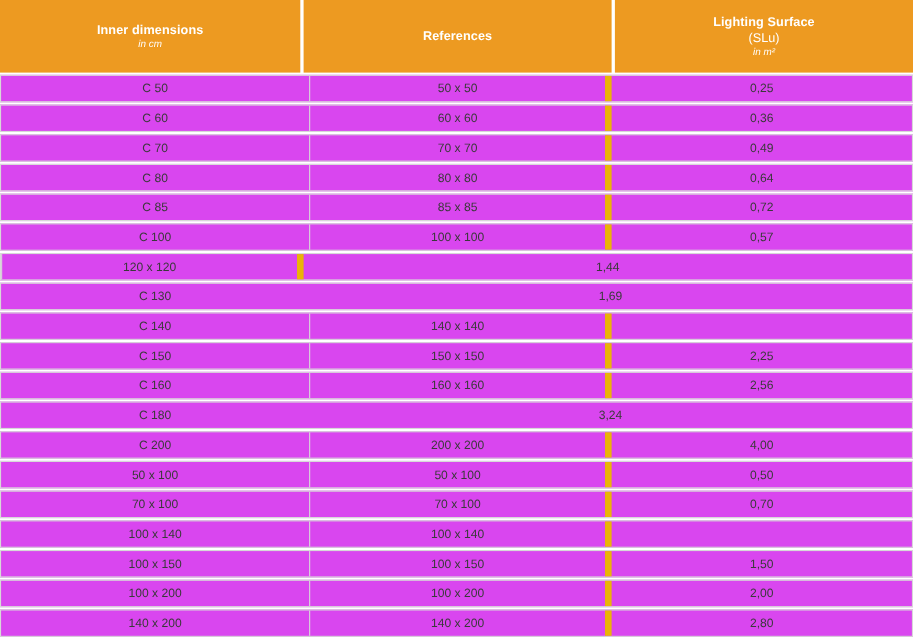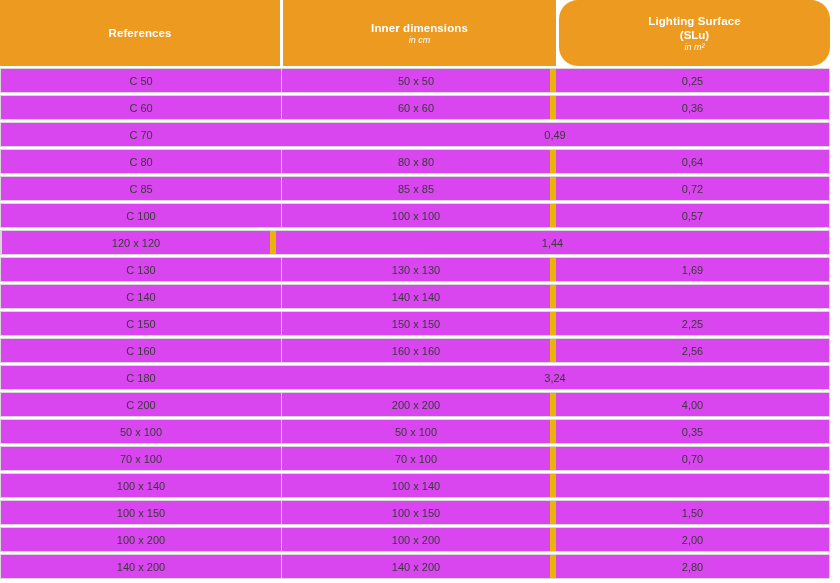--- a/index.html
+++ b/index.html
@@ -41,34 +41,34 @@
     padding: 2px 6px;
   }
   .th .t-main {
     font-size: 11.5px;
     font-weight: bold;
     letter-spacing: .1px;
     white-space: nowrap;
   }
   .th .t-sub {
     font-size: 11.5px;
-    font-weight: bold;
+    font-weight: normal;
     white-space: nowrap;
   }
   .th .t-unit {
     font-size: 9px;
     font-style: italic;
     font-weight: normal;
     white-space: nowrap;
   }
 
   
   .col-1 { width: 280px; flex: 0 0 280px; }
   .col-2 { width: 273px; flex: 0 0 273px; }
-  .col-3 { width: 271px; flex: 0 0 271px; border-radius: 19px; }
+  .col-3 { width: 271px; flex: 0 0 271px; }
 
   
   .tbody {
     display: block;
     width: 830px;
   }
   .trow {
     display: flex;
     width: 830px;
     height: 25px;
@@ -94,26 +94,26 @@
     border-right: 6px solid #eab308;
   }
   .td-3 { width: 271px; flex: 1 1 auto; }
 </style>
 </head>
 <body>
 
 <div class="table-wrap">
 
   <div class="thead">
-    <div class="th col-1">
-      <span class="t-main">References</span>
-    </div>
     <div class="th col-2">
       <span class="t-main">Inner dimensions</span>
       <span class="t-unit">in cm</span>
+    </div>
+    <div class="th col-1">
+      <span class="t-main">References</span>
     </div>
     <div class="th col-3">
       <span class="t-main">Lighting Surface</span>
       <span class="t-sub">(SLu)</span>
       <span class="t-unit">in m²</span>
     </div>
   </div>
 
   <div class="tbody" id="tbody">
       <div class="trow">
@@ -121,20 +121,21 @@
         <div class="td td-2">50 x 50</div>
         <div class="td td-3">0,25</div>
       </div>
       <div class="trow">
         <div class="td td-1">C 60</div>
         <div class="td td-2">60 x 60</div>
         <div class="td td-3">0,36</div>
       </div>
       <div class="trow">
         <div class="td td-1">C 70</div>
+        <div class="td td-2">70 x 70</div>
         <div class="td td-3">0,49</div>
       </div>
       <div class="trow">
         <div class="td td-1">C 80</div>
         <div class="td td-2">80 x 80</div>
         <div class="td td-3">0,64</div>
       </div>
       <div class="trow">
         <div class="td td-1">C 85</div>
         <div class="td td-2">85 x 85</div>
@@ -144,21 +145,20 @@
         <div class="td td-1">C 100</div>
         <div class="td td-2">100 x 100</div>
         <div class="td td-3">0,57</div>
       </div>
       <div class="trow">
         <div class="td td-2">120 x 120</div>
         <div class="td td-3">1,44</div>
       </div>
       <div class="trow">
         <div class="td td-1">C 130</div>
-        <div class="td td-2">130 x 130</div>
         <div class="td td-3">1,69</div>
       </div>
       <div class="trow">
         <div class="td td-1">C 140</div>
         <div class="td td-2">140 x 140</div>
       </div>
       <div class="trow">
         <div class="td td-1">C 150</div>
         <div class="td td-2">150 x 150</div>
         <div class="td td-3">2,25</div>
@@ -173,21 +173,21 @@
         <div class="td td-3">3,24</div>
       </div>
       <div class="trow">
         <div class="td td-1">C 200</div>
         <div class="td td-2">200 x 200</div>
         <div class="td td-3">4,00</div>
       </div>
       <div class="trow">
         <div class="td td-1">50 x 100</div>
         <div class="td td-2">50 x 100</div>
-        <div class="td td-3">0,35</div>
+        <div class="td td-3">0,50</div>
       </div>
       <div class="trow">
         <div class="td td-1">70 x 100</div>
         <div class="td td-2">70 x 100</div>
         <div class="td td-3">0,70</div>
       </div>
       <div class="trow">
         <div class="td td-1">100 x 140</div>
         <div class="td td-2">100 x 140</div>
       </div>

